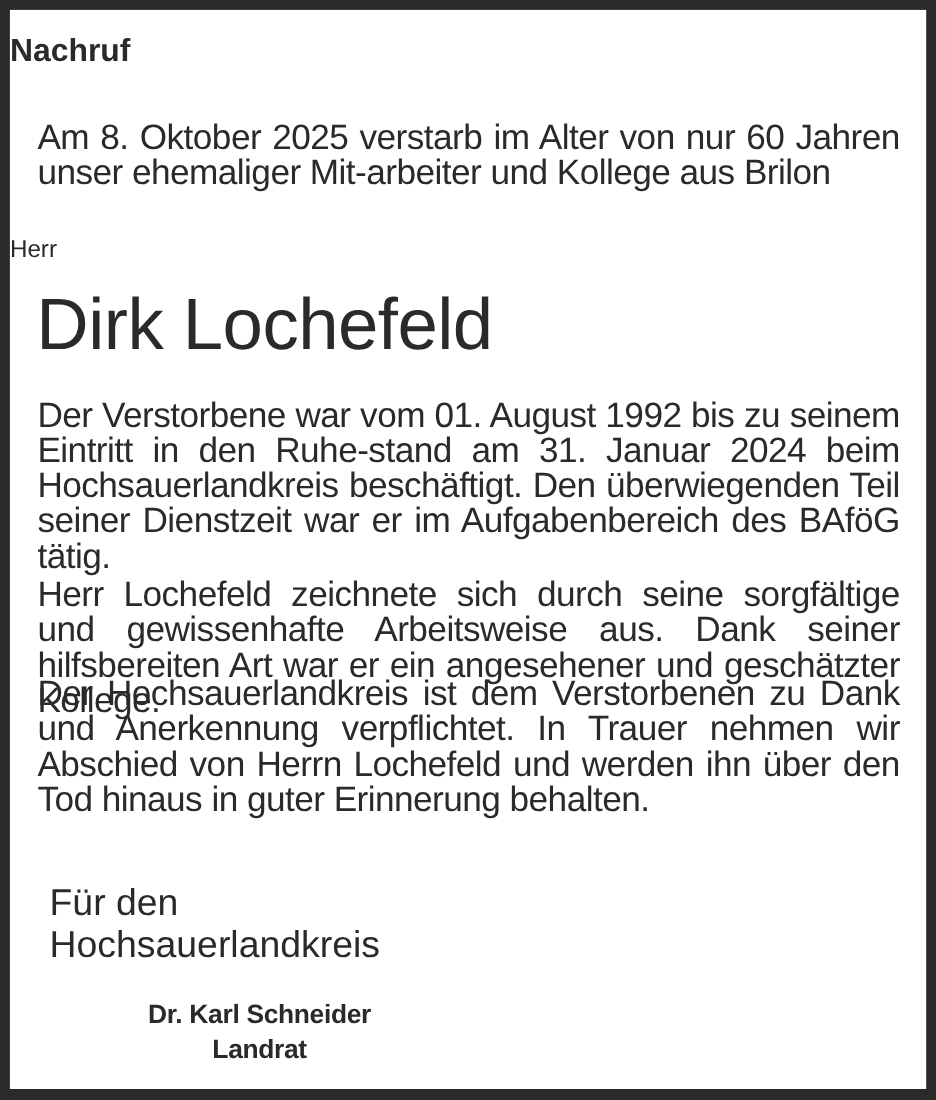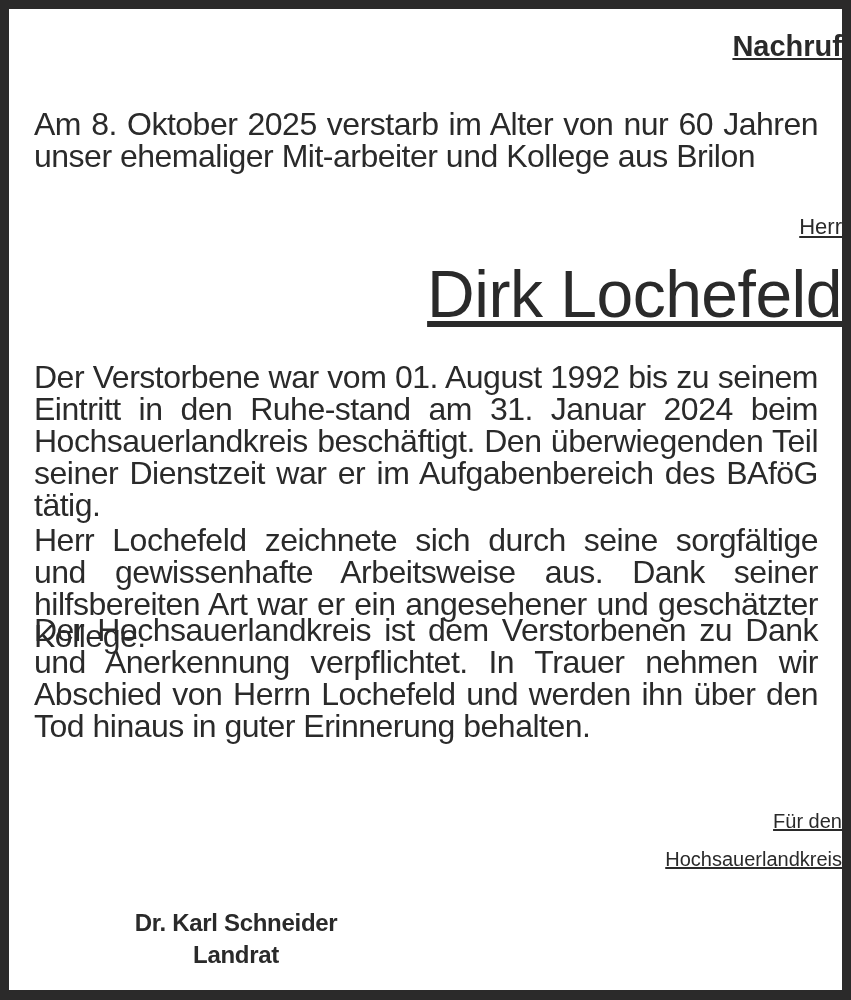--- a/index.html
+++ b/index.html
@@ -11,36 +11,36 @@
     font-family: "Liberation Sans", sans-serif;
     color: #2a2a2a;
   }
   .page {
     position: absolute;
     left: 9px; top: 9px;
     width: 833px; height: 981px;
     background: #ffffff;
   }
   .abs { position: absolute; margin: 0; }
-  .center { left: 0; right: 0; text-align: right; text-decoration: underline; }
+  .center { left: 0; right: 0; text-align: left; }
   .title { top: 19px; font-size: 29px; line-height: 36px; }
   .body-text {
     left: 25px; width: 784px;
     font-size: 32px; line-height: 32px;
     text-align: justify;
     letter-spacing: -0.5px;
     word-spacing: 0px;
   }
   .p1 { top: 99px; }
   .herr { top: 205px; font-size: 22px; line-height: 26px; }
-  .name { top: 247px; font-size: 66px; line-height: 76px; letter-spacing: -0.5px; }
+  .name { top: 247px; font-size: 66px; line-height: 76px; letter-spacing: -0.5px; margin-left: 24px; }
   .p2 { top: 352px; }
   .p3 { top: 515px; }
   .p4 { top: 605px; }
-  .closing { top: 793px; font-size: 20px; line-height: 38px; }
+  .closing { top: 793px; font-size: 34px; line-height: 38px; padding-left: 36px; }
   .sig {
     top: 898px;
     width: 340px;
     text-align: center;
     font-size: 24px; line-height: 32px;
     letter-spacing: -0.3px;
     font-weight: bold;
   }
   .sig-left { left: 57px; }
   .sig-right { left: 425px; }

